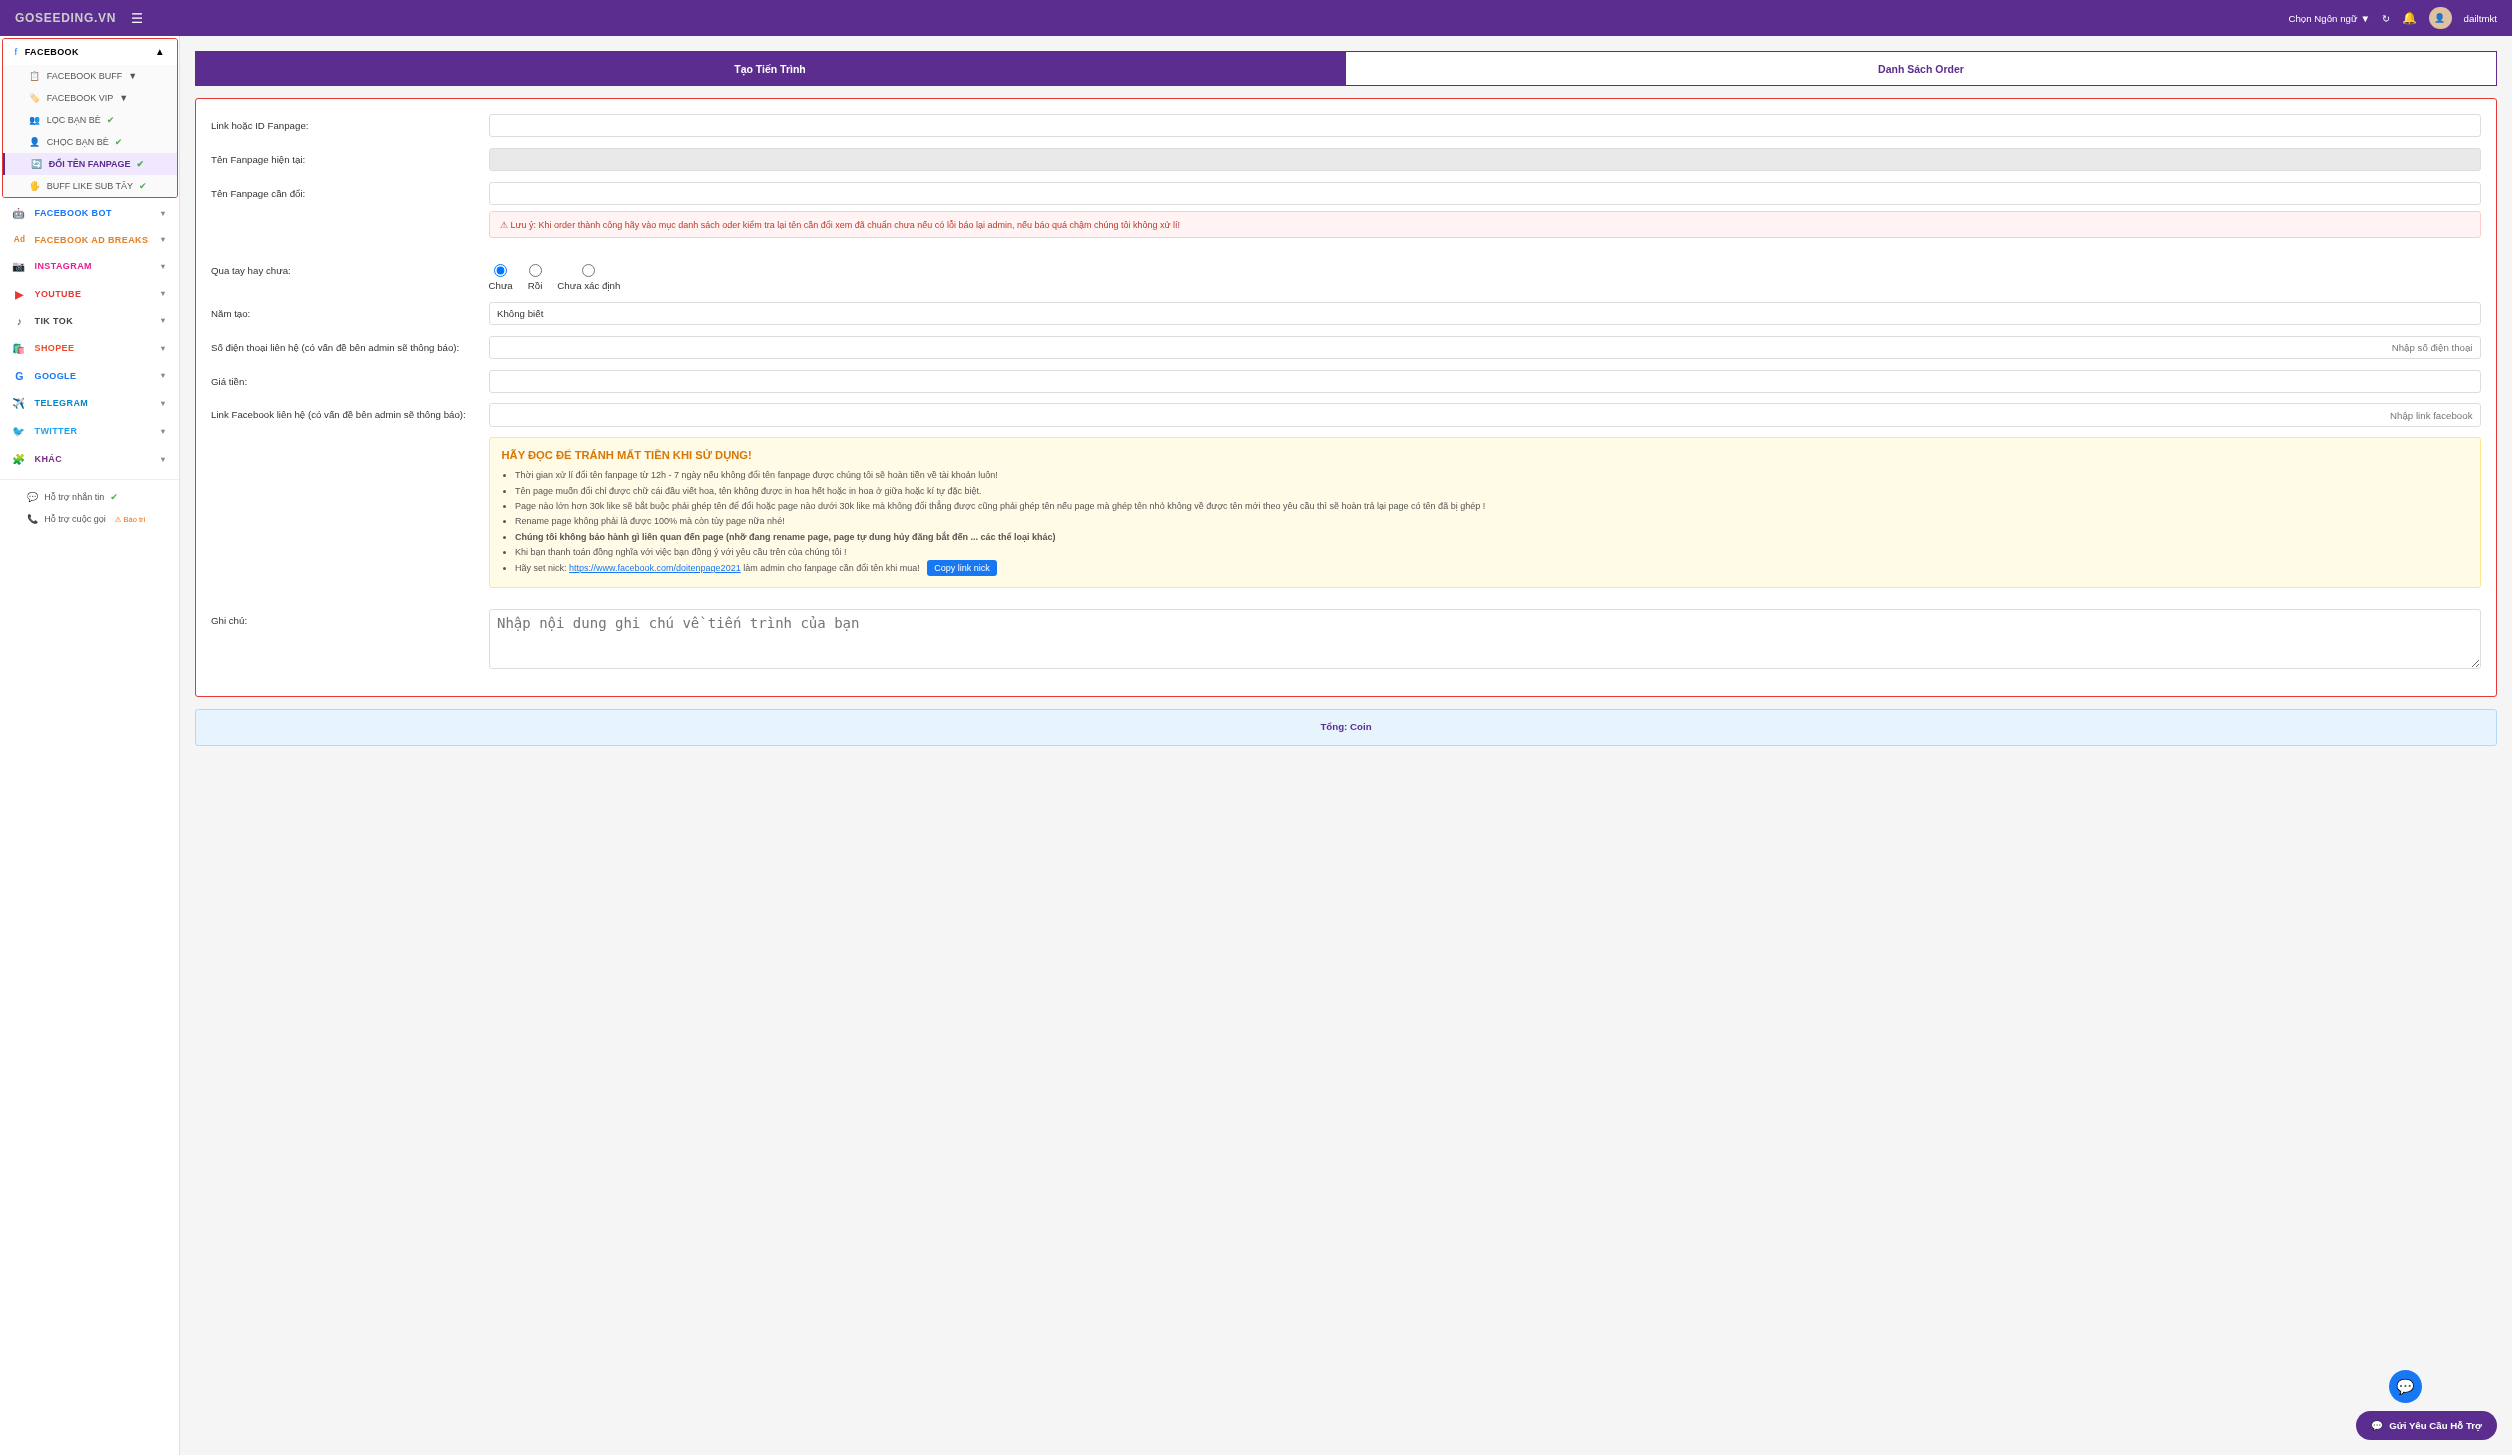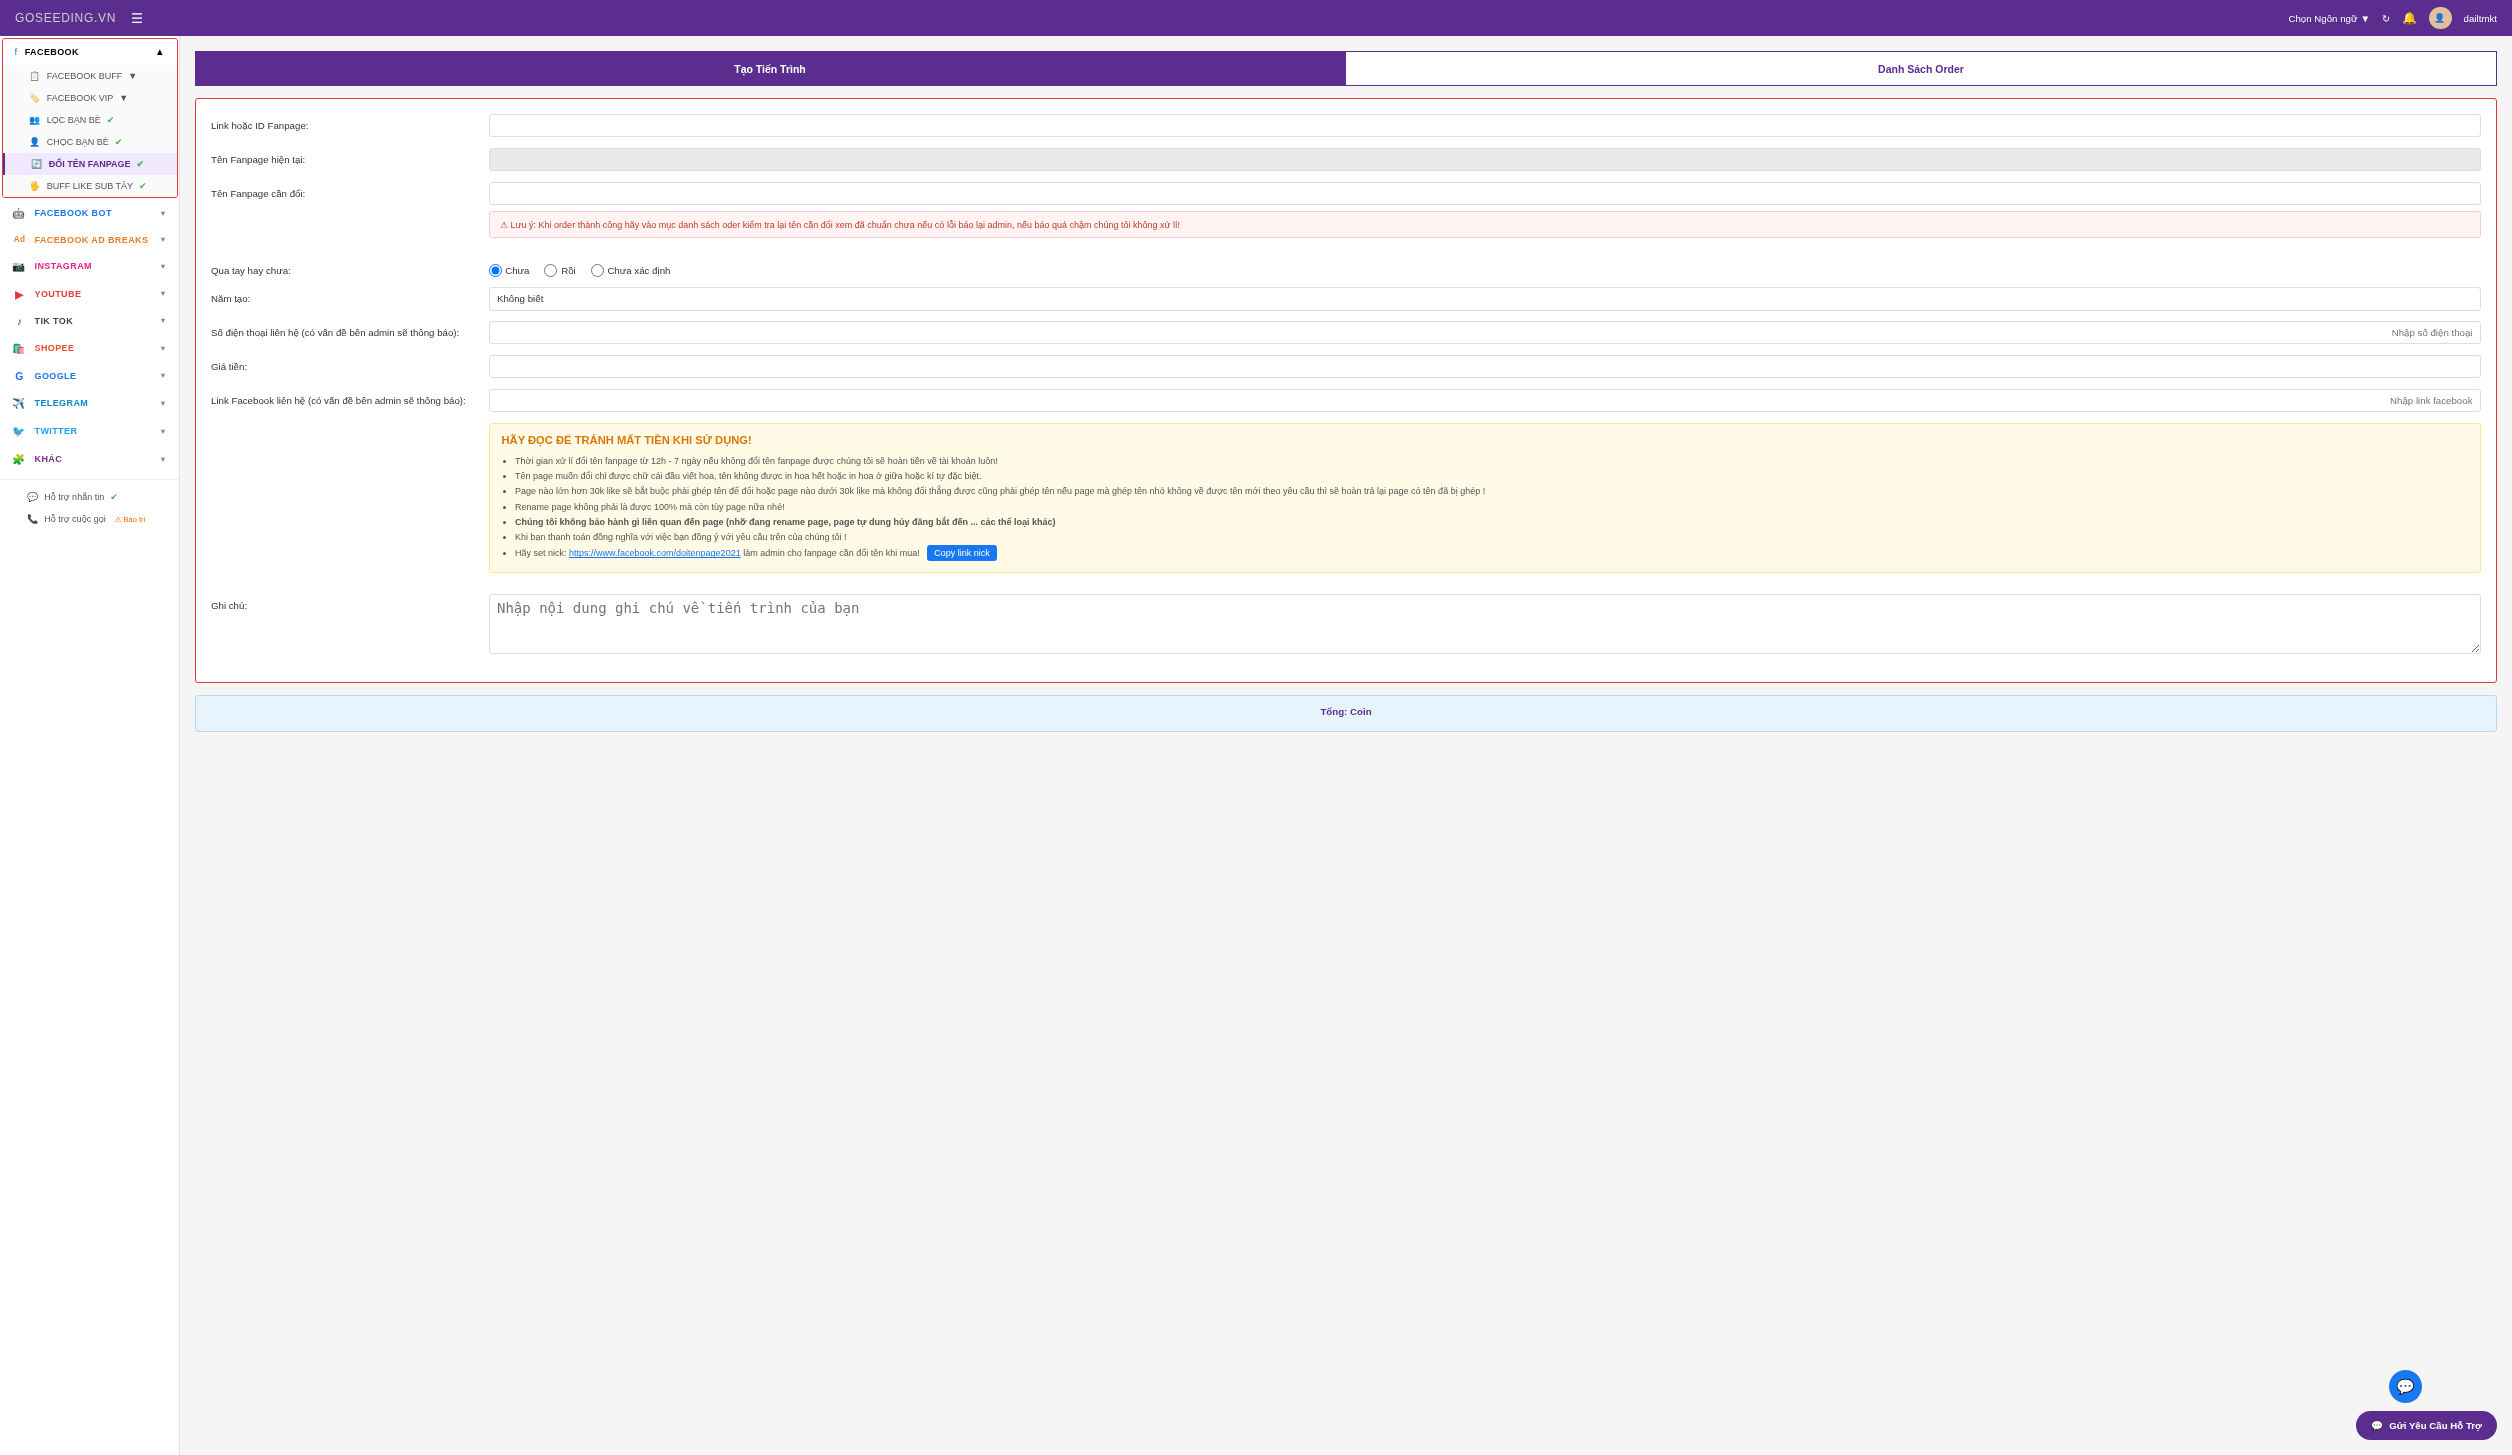--- a/index.html
+++ b/index.html
@@ -17,21 +17,21 @@
       position: fixed;
       top: 0; left: 0; right: 0;
       z-index: 100;
     }
     .topbar-logo {
       font-weight: bold;
       font-size: 12px;
       color: white;
       letter-spacing: 0.7px;
     }
-    .topbar-logo span { color: #ccc; font-weight: 400; }
+    .topbar-logo span { color: #ccc; font-weight: 700; }
     .topbar-hamburger { cursor: pointer; font-size: 13.5px; color: white; }
     .topbar-right {
       display: flex;
       align-items: center;
       gap: 12px;
       color: white;
       font-size: 9.7px;
     }
     .topbar-lang {
       display: flex;
@@ -211,20 +211,21 @@
       gap: 15px;
       padding-top: 4.5px;
     }
     .radio-label {
       display: flex;
       align-items: center;
       gap: 3.7px;
       cursor: pointer;
       font-size: 9.7px;
       color: #333;
+      flex-direction: column;
     }
 
     
     .notice-box {
       background: #fffbe6;
       border: 0.7px solid #ffe58f;
       border-radius: 3px;
       padding: 10.5px 12px;
       margin-bottom: 10.5px;
     }

